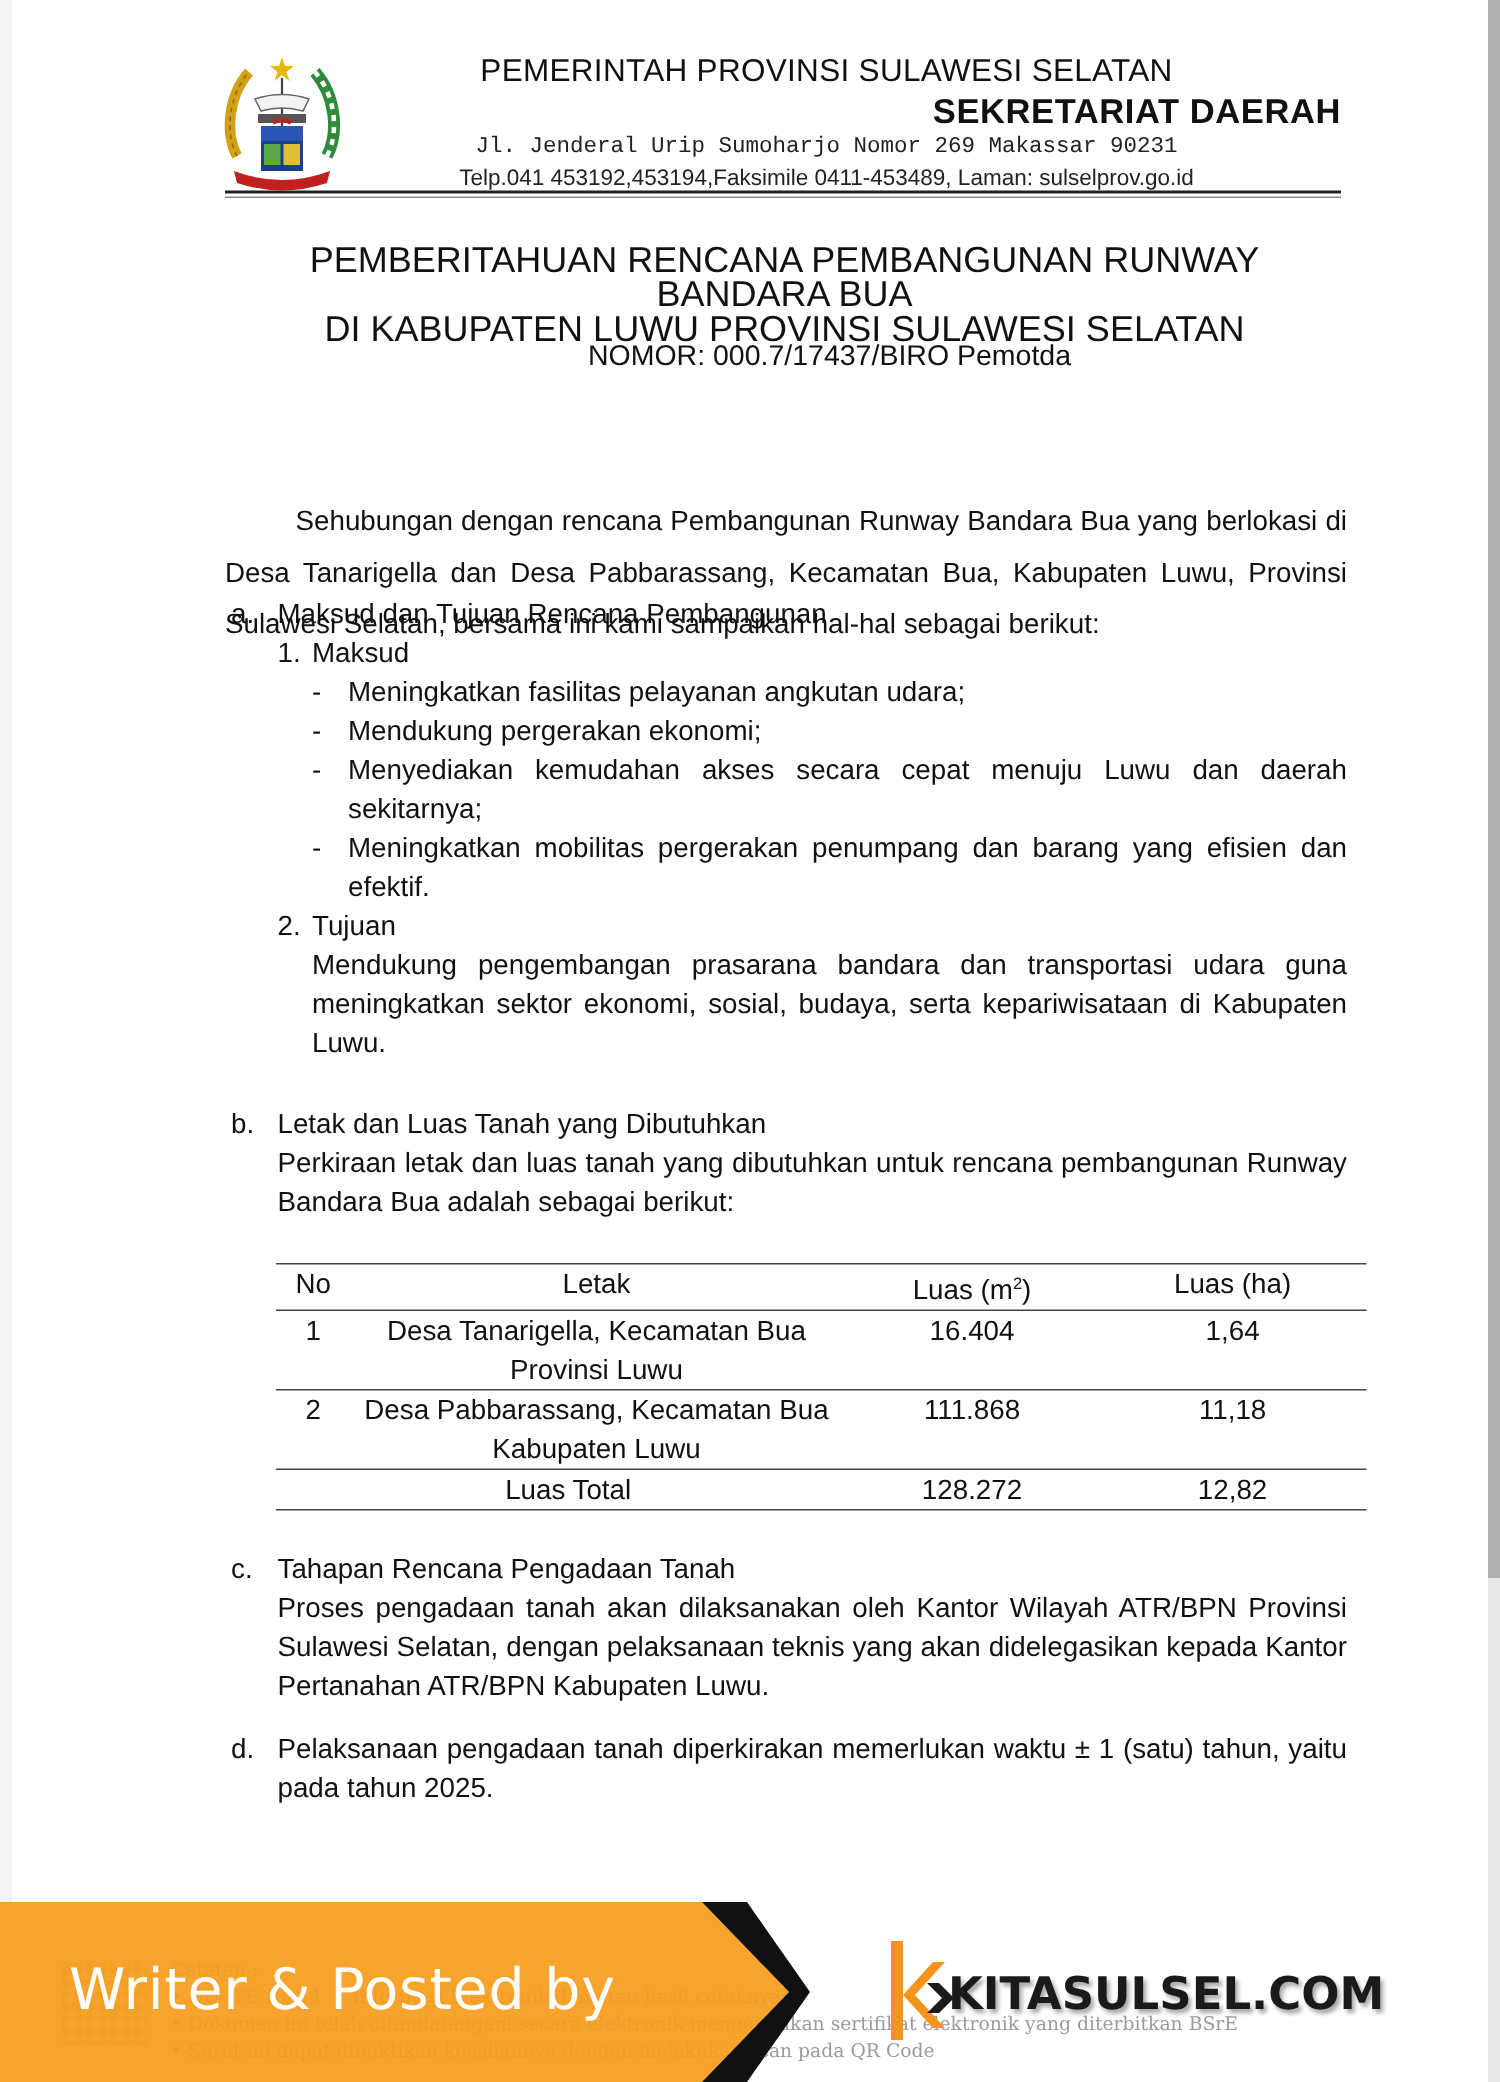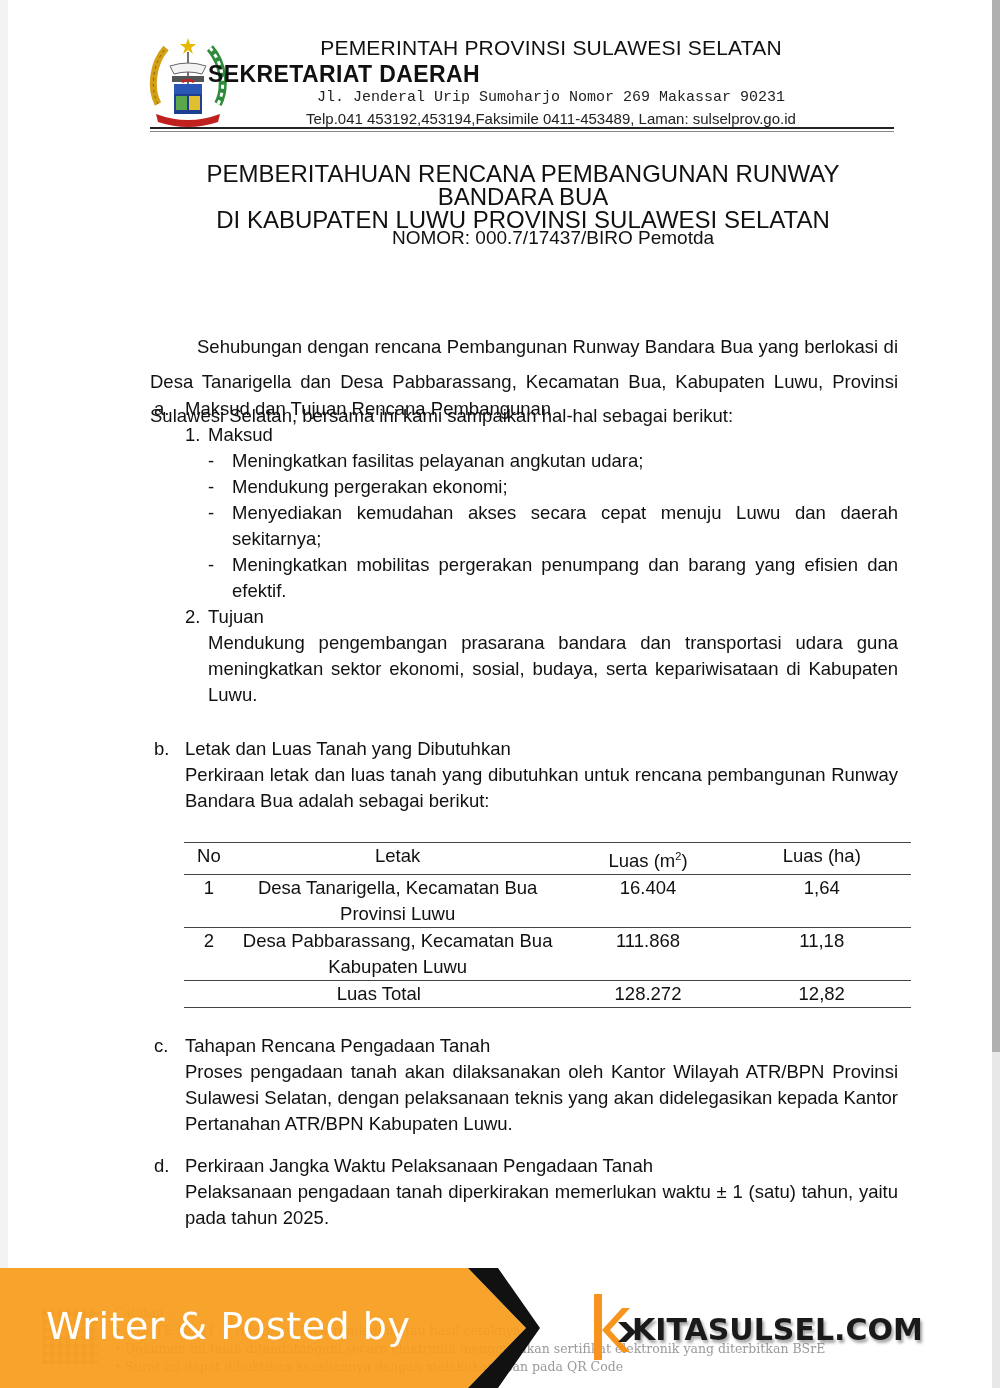--- a/index.html
+++ b/index.html
@@ -39,21 +39,21 @@
       padding-left: 60px;
       text-align: center;
       font-size: 21px;
       letter-spacing: 0.2px;
     }
     .lh-line2 {
       position: absolute;
       left: 0; right: 0;
       top: 29px;
       padding-left: 60px;
-      text-align: left;
+      text-align: right;
       font-size: 23px;
       font-weight: bold;
       letter-spacing: 0.4px;
     }
     .lh-line3 {
       position: absolute;
       left: 0; right: 0;
       top: 57px;
       padding-left: 60px;
       text-align: center;
@@ -382,21 +382,20 @@
   <div class="sec-head">
     <span class="sec-letter">c.</span>
     <span>Tahapan Rencana Pengadaan Tanah</span>
   </div>
   <div class="sec-body">Proses pengadaan tanah akan dilaksanakan oleh Kantor Wilayah ATR/BPN Provinsi Sulawesi Selatan, dengan pelaksanaan teknis yang akan didelegasikan kepada Kantor Pertanahan ATR/BPN Kabupaten Luwu.</div>
 </div>
 
 <div class="section" style="top: 1153px;">
   <div class="sec-head">
     <span class="sec-letter">d.</span>
-    <span>Perkiraan Jangka Waktu Pelaksanaan Pengadaan Tanah</span>
   </div>
   <div class="sec-body">Pelaksanaan pengadaan tanah diperkirakan memerlukan waktu ± 1 (satu) tahun, yaitu pada tahun 2025.</div>
 </div>
 
 <div class="footnote">
   <div class="qr" style="left:0; top:4px;"></div>
   <div class="footnote-lines">
     <div>Catatan :</div>
     <div>• UU ITE No 11 ... Informasi Elektronik dan/atau hasil cetaknya ...</div>
     <div>• Dokumen ini telah ditandatangani secara elektronik menggunakan sertifikat elektronik yang diterbitkan BSrE</div>

